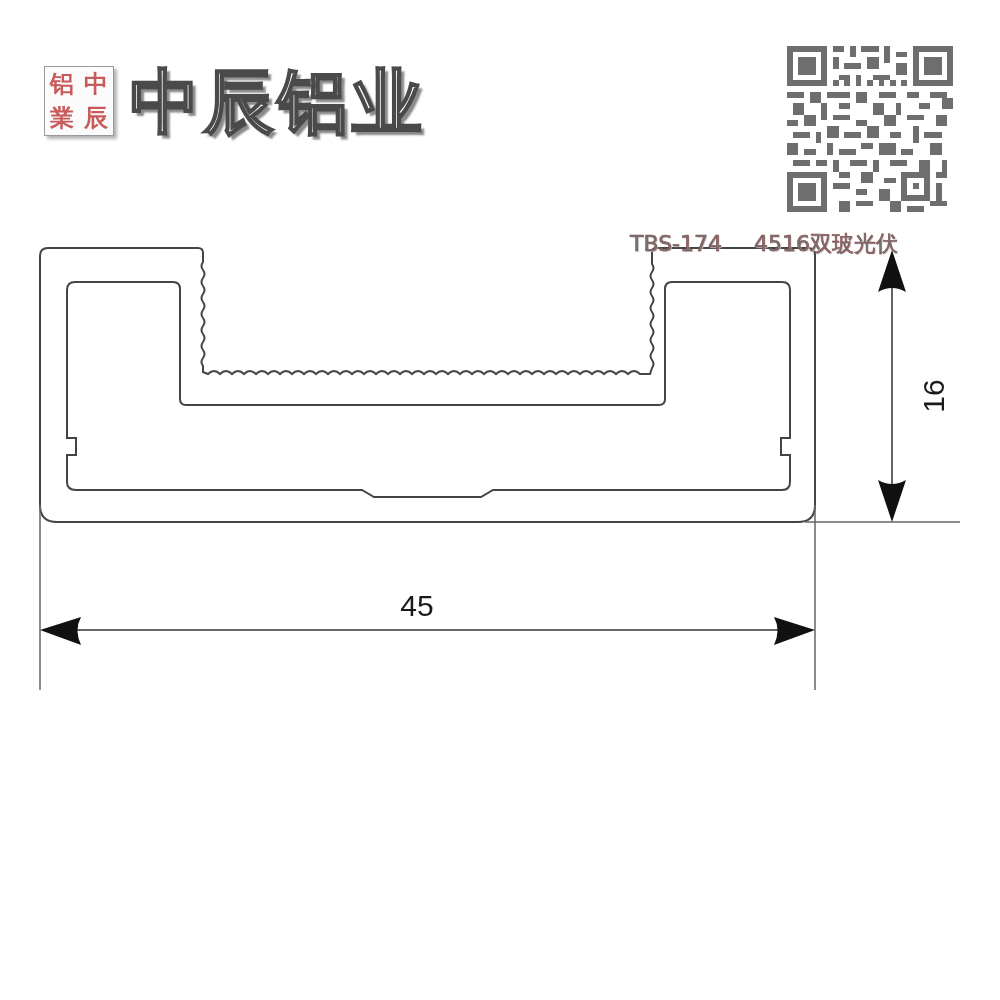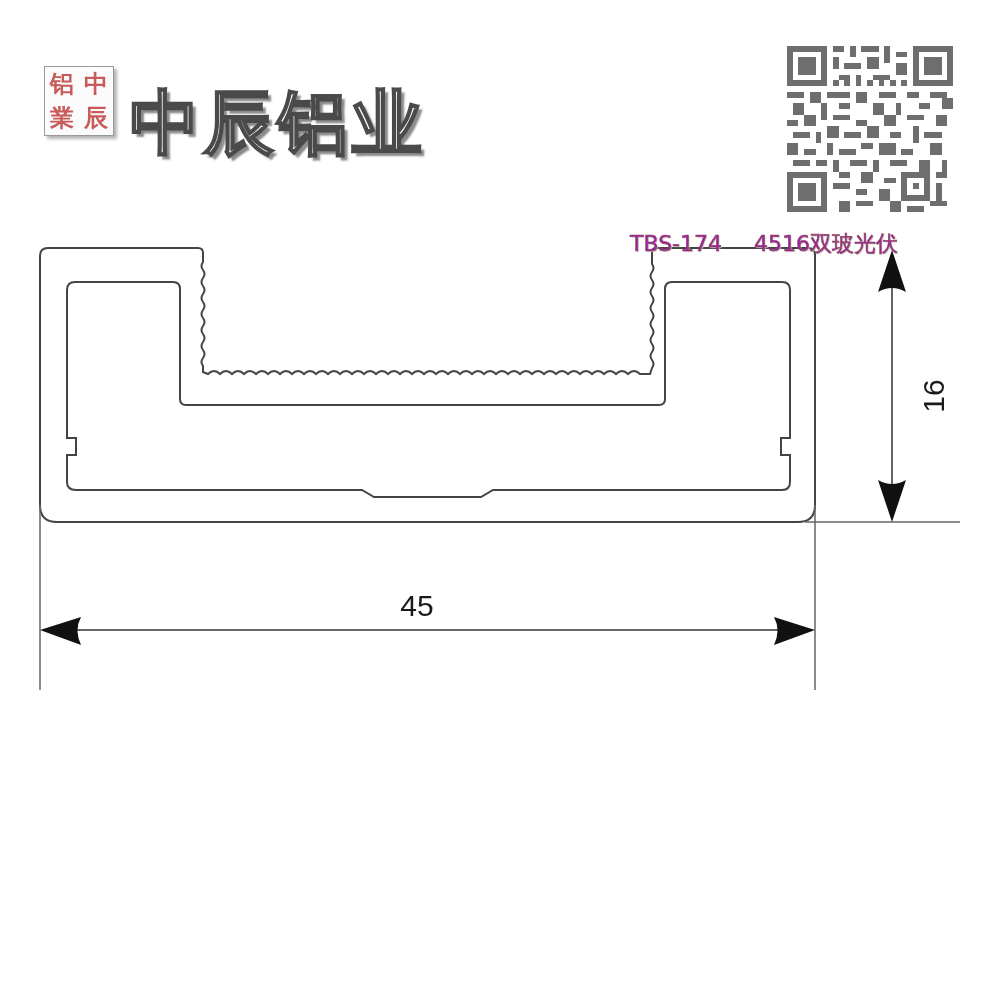--- a/index.html
+++ b/index.html
@@ -9,26 +9,25 @@
       border: 1px solid #9a9a9a; box-shadow: 3px 3px 3px #b5b5b5;
       background: #fbfbfb; display: grid; grid-template-columns: 1fr 1fr; grid-template-rows: 1fr 1fr;
       align-items: center; justify-items: center;
     }
     .seal-char { color: #c85a5a; font-family: "DejaVu Serif", serif; font-size: 24px; line-height: 1; font-weight: bold; }
     .logo-text {
       position: absolute; left: 130px; top: 62px; font-family: "DejaVu Sans", sans-serif;
       font-size: 70px; line-height: 80px; letter-spacing: 4px; color: #ffffff; font-weight: bold;
       -webkit-text-stroke: 2px #4a4a4a;
       text-shadow: 4px 4px 2px #8a8a8a;
-      margin-top: 21px;
     }
     .qr { position: absolute; left: 787px; top: 46px; width: 166px; height: 166px; }
     .model-label {
       position: absolute; left: 630px; top: 229px; font-family: "DejaVu Sans", sans-serif; font-size: 22px;
-      color: #a21caf; -webkit-text-stroke: 0.6px #8a4e4e; letter-spacing: 0px; white-space: nowrap;
+      color: #737373; -webkit-text-stroke: 0.6px #8a4e4e; letter-spacing: 0px; white-space: nowrap;
       text-shadow: 1px 1px 1px #c9c9c9; z-index: 2;
     }
     .model-label .code { margin-right: 32px; }
     svg.drawing { position: absolute; left: 0; top: 0; }
     .dim-text { font-family: "Liberation Sans", sans-serif; font-size: 30px; fill: #1a1a1a; }
   </style>
 </head>
 <body>
 
 <div class="logo-seal">

